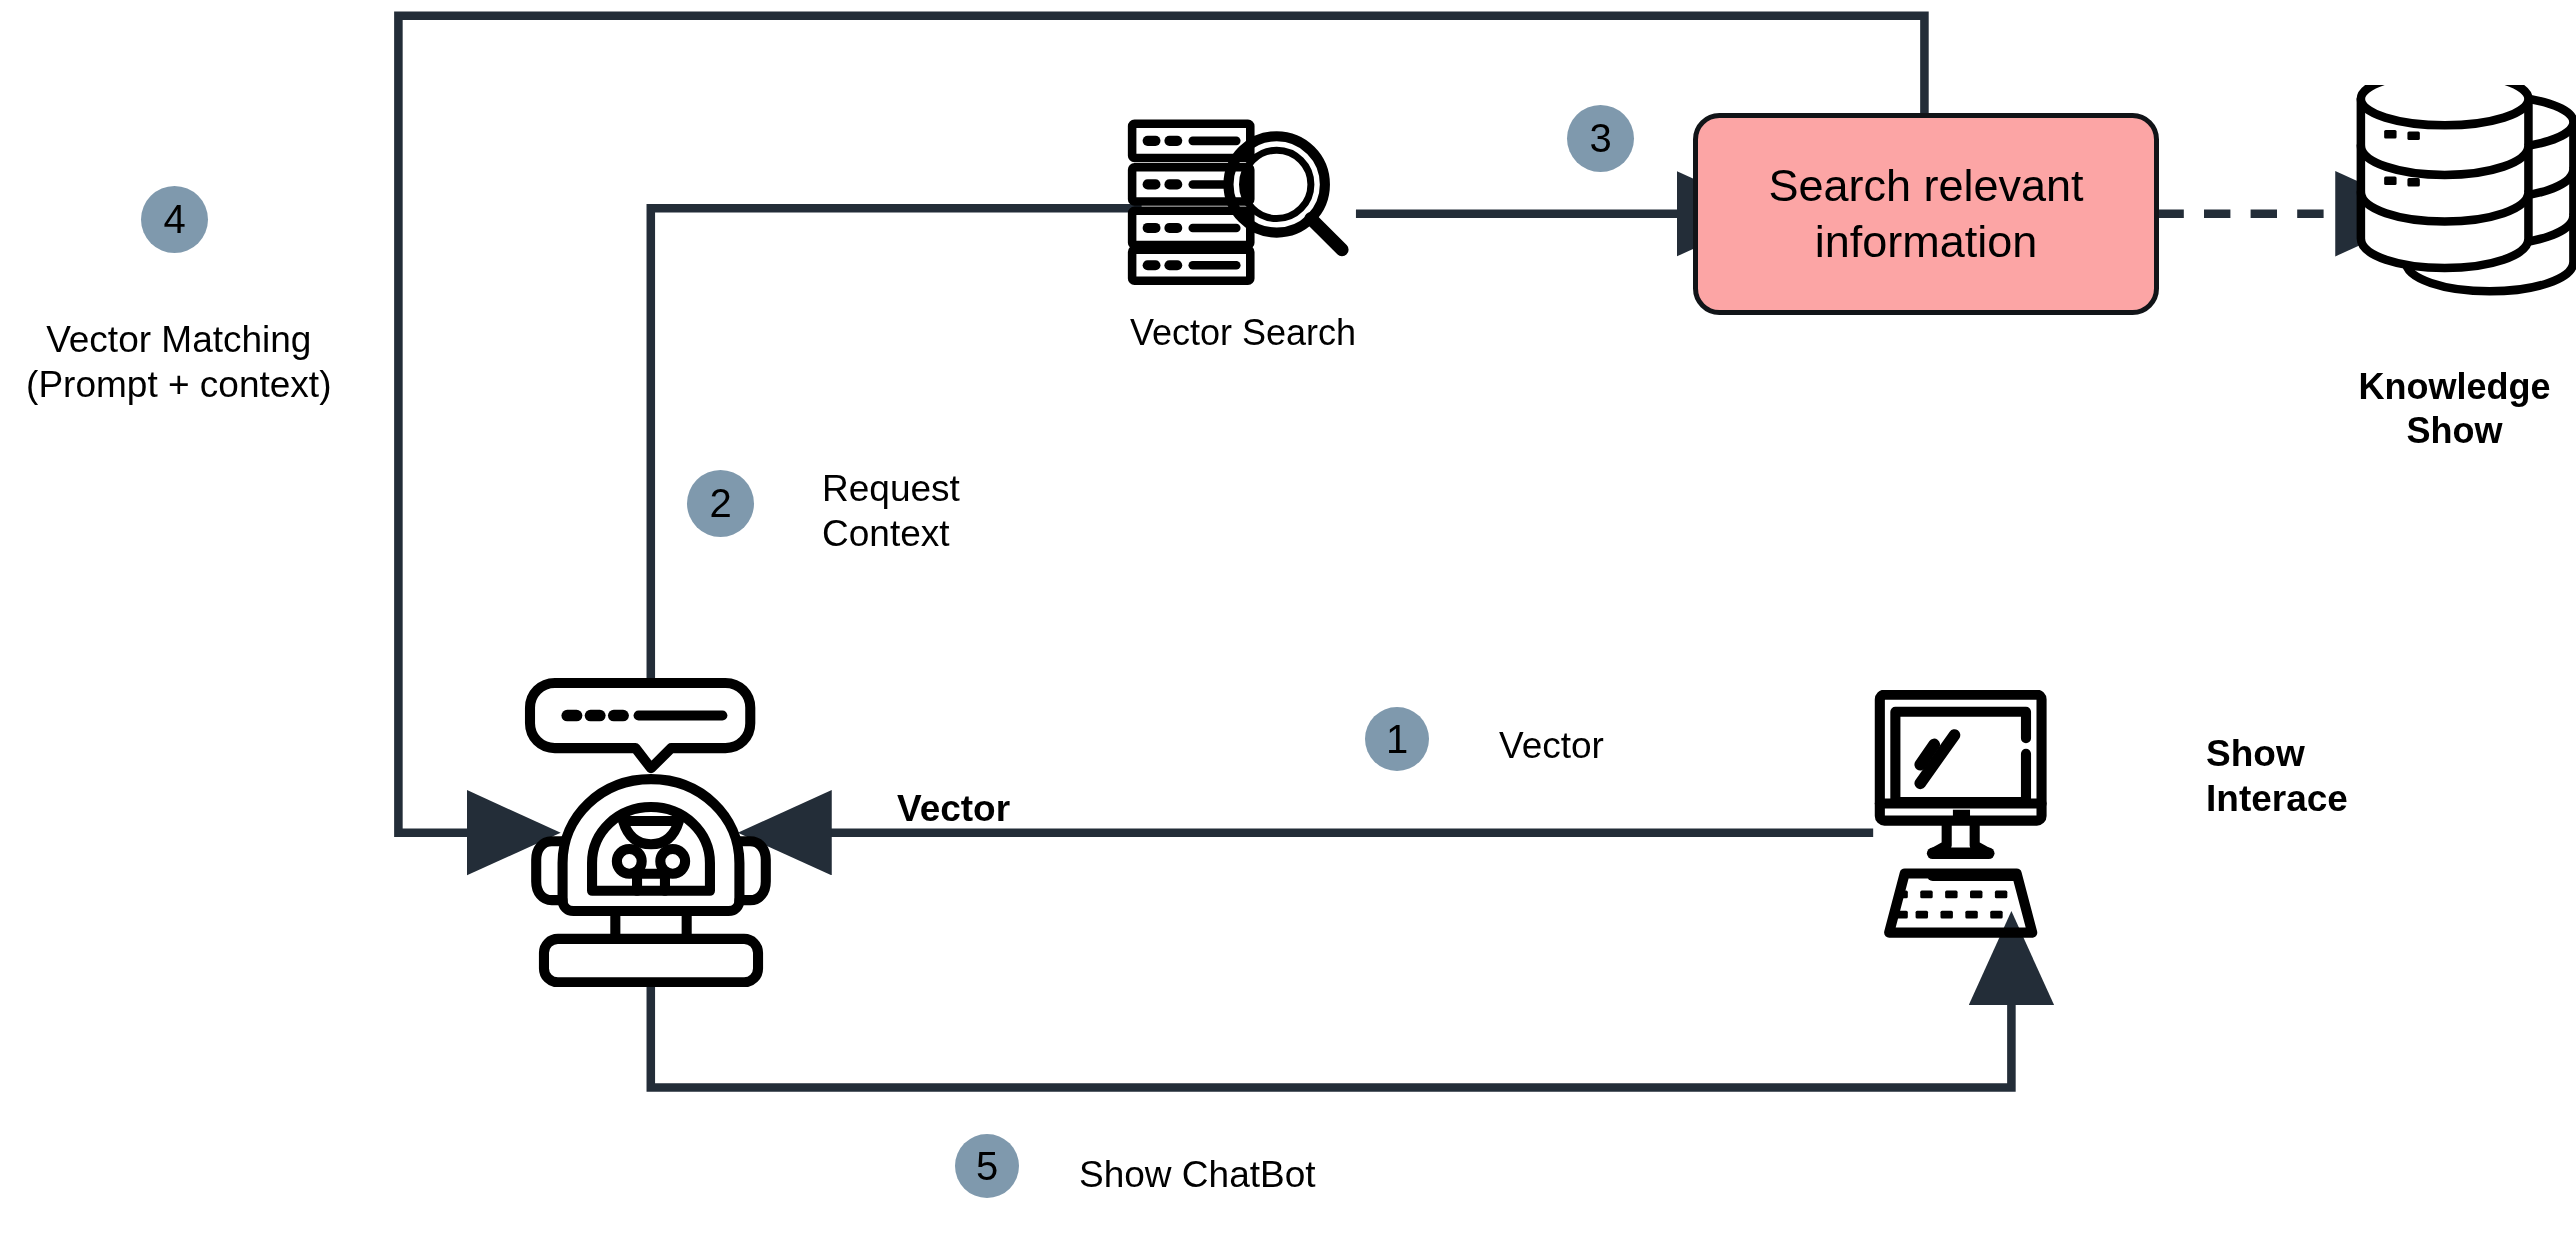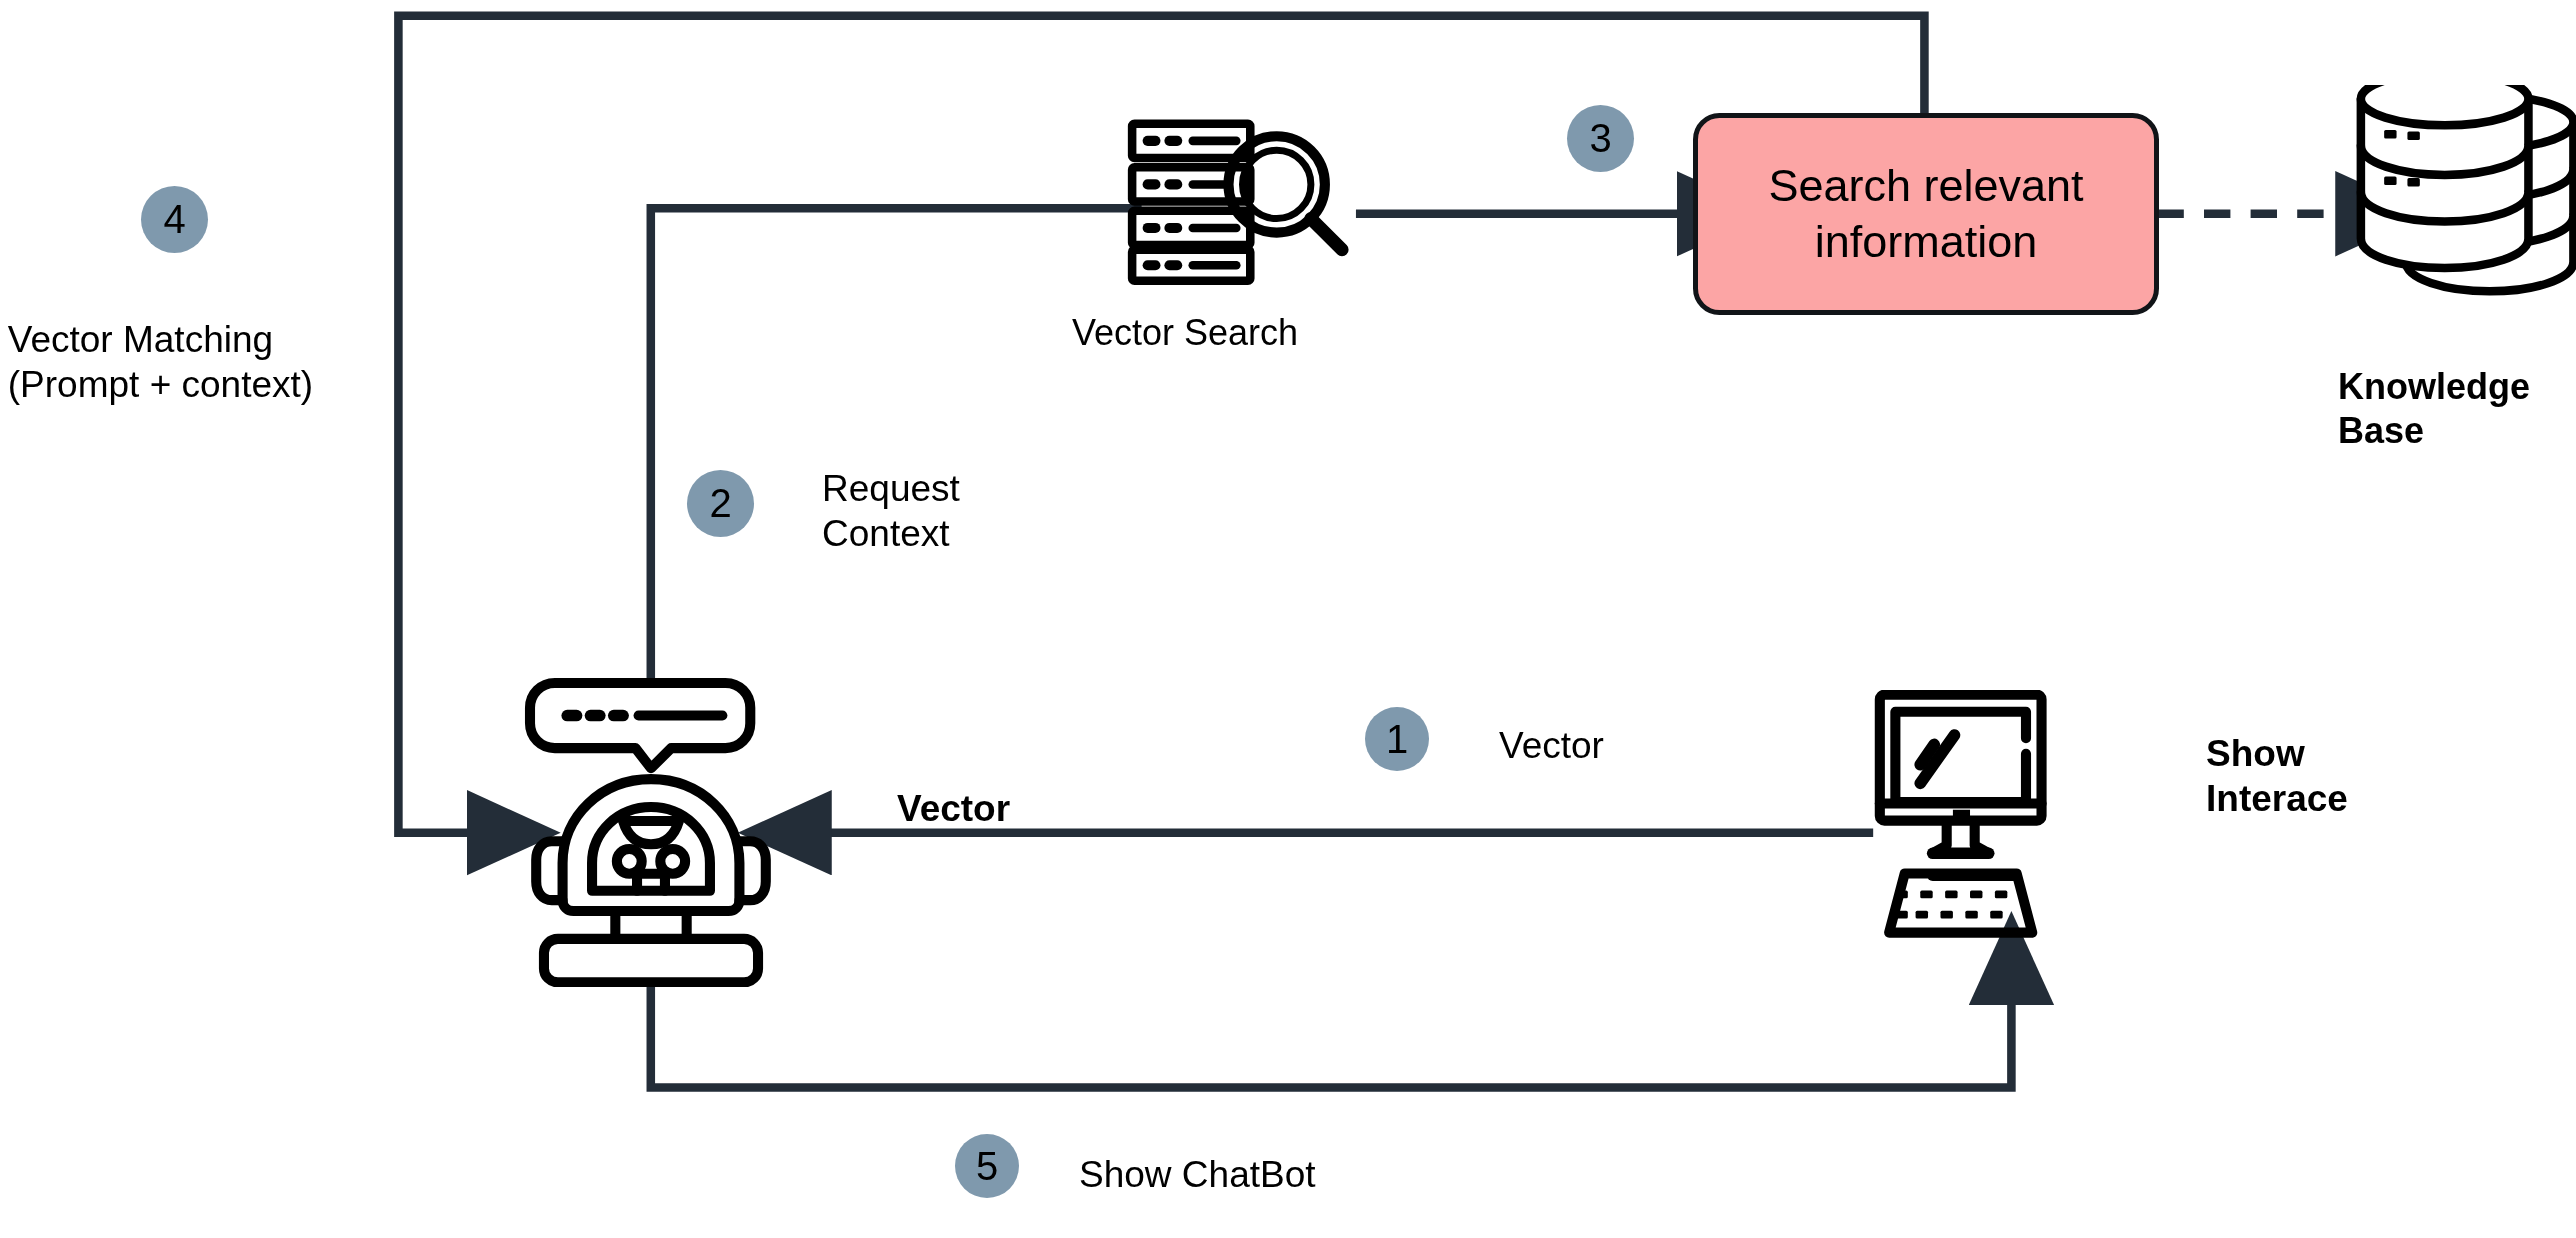--- a/index.html
+++ b/index.html
@@ -22,20 +22,21 @@
     left: 0;
     top: 0;
     width: 2576px;
     height: 1239px;
   }
   .node {
     position: absolute;
   }
   .lbl {
     position: absolute;
+    text-align: center;
     color: #000000;
     line-height: 1.22;
     white-space: pre-line;
   }
   .lbl-left {
     text-align: left;
     margin-top: 9px;
   }
   .bold {
     font-weight: bold;
@@ -150,21 +151,21 @@
       </g>
       <g fill="#000000">
         <rect x="50" y="58" width="16" height="11" rx="2"></rect>
         <rect x="80" y="60" width="16" height="11" rx="2"></rect>
         <rect x="50" y="118" width="16" height="11" rx="2"></rect>
         <rect x="80" y="120" width="16" height="11" rx="2"></rect>
       </g>
     </svg>
   </div>
   <div class="lbl bold" style="left:2338px; top:365px; width:233px; font-size:36px;">Knowledge
-Base</div>
+Show</div>
 
   <div class="node" style="left:519px; top:669px; width:264px; height:318px;">
     <svg viewBox="0 0 340 410" width="264" height="318" xmlns="http://www.w3.org/2000/svg">
       <g fill="none" stroke="#000000" stroke-width="13" stroke-linecap="round" stroke-linejoin="round">
 
         <path d="M46,18 L266,18 C284,18 298,32 298,50 L298,70 C298,88 284,102 266,102 L196,102 L170,128 L150,102 L46,102 C28,102 14,88 14,70 L14,50 C14,32 28,18 46,18 Z"></path>
         <line x1="62" y1="60" x2="74" y2="60" stroke-width="15"></line>
         <line x1="92" y1="60" x2="104" y2="60" stroke-width="15"></line>
         <line x1="122" y1="60" x2="134" y2="60" stroke-width="15"></line>
         <line x1="154" y1="60" x2="262" y2="60" stroke-width="13"></line>

